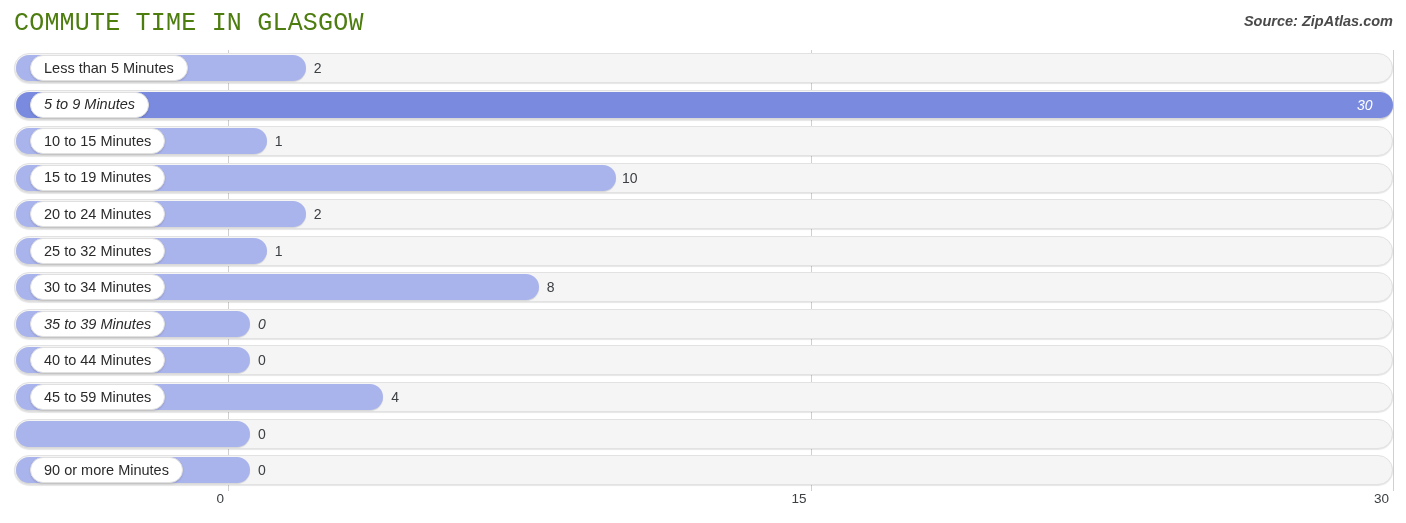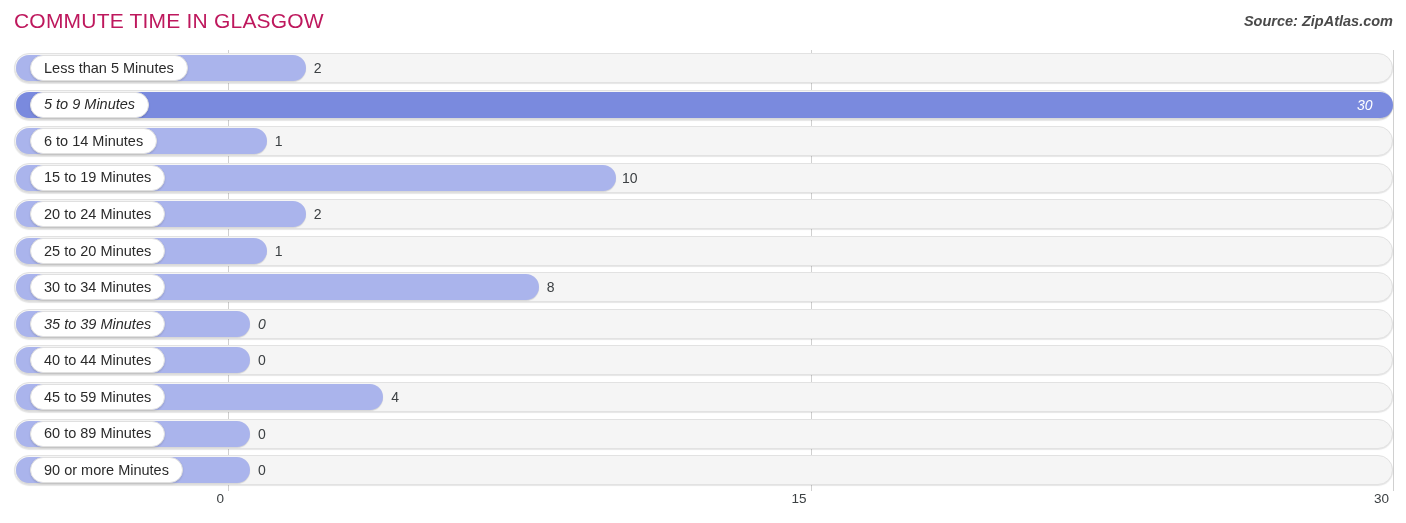--- a/index.html
+++ b/index.html
@@ -20,25 +20,26 @@
   #header {
     position: absolute;
     top: 0; left: 0;
     width: 1406px;
     height: 46px;
   }
   #chart-title {
     position: absolute;
     left: 14px;
     top: 9px;
-    font-size: 21px;
+    font-size: 25px;
     letter-spacing: 0.2px;
-    color: #be185d;
+    color: #4d7c0f;
     font-weight: 400;
     white-space: nowrap;
+    font-family: Liberation Mono, monospace;
   }
   #source-note {
     position: absolute;
     right: 13px;
     top: 13px;
     font-size: 14.5px;
     font-style: italic;
     font-weight: bold;
     color: #4a4a4a;
     white-space: nowrap;
@@ -168,21 +169,21 @@
         <div class="bar" style="width: 1377px;"></div>
         <div class="pill">
           <span class="pill-label">5 to 9 Minutes</span>
         </div>
         <div class="value inside" style="left: 1343px;">30</div>
       </div>
       <div class="row" style="top: 80.1px;">
         <div class="track"></div>
         <div class="bar" style="width: 250.833px;"></div>
         <div class="pill">
-          <span class="pill-label">6 to 14 Minutes</span>
+          <span class="pill-label">10 to 15 Minutes</span>
         </div>
         <div class="value" style="left: 260.833px;">1</div>
       </div>
       <div class="row" style="top: 116.65px;">
         <div class="track"></div>
         <div class="bar" style="width: 600.333px;"></div>
         <div class="pill">
           <span class="pill-label">15 to 19 Minutes</span>
         </div>
         <div class="value" style="left: 608px;">10</div>
@@ -192,21 +193,21 @@
         <div class="bar" style="width: 289.667px;"></div>
         <div class="pill">
           <span class="pill-label">20 to 24 Minutes</span>
         </div>
         <div class="value" style="left: 299.667px;">2</div>
       </div>
       <div class="row" style="top: 189.75px;">
         <div class="track"></div>
         <div class="bar" style="width: 250.833px;"></div>
         <div class="pill">
-          <span class="pill-label">25 to 20 Minutes</span>
+          <span class="pill-label">25 to 32 Minutes</span>
         </div>
         <div class="value" style="left: 260.833px;">1</div>
       </div>
       <div class="row" style="top: 226.3px;">
         <div class="track"></div>
         <div class="bar" style="width: 522.667px;"></div>
         <div class="pill">
           <span class="pill-label">30 to 34 Minutes</span>
         </div>
         <div class="value" style="left: 532.667px;">8</div>
@@ -231,23 +232,20 @@
         <div class="track"></div>
         <div class="bar" style="width: 367.333px;"></div>
         <div class="pill">
           <span class="pill-label">45 to 59 Minutes</span>
         </div>
         <div class="value" style="left: 377.333px;">4</div>
       </div>
       <div class="row" style="top: 372.5px;">
         <div class="track"></div>
         <div class="bar" style="width: 234px;"></div>
-        <div class="pill">
-          <span class="pill-label">60 to 89 Minutes</span>
-        </div>
         <div class="value" style="left: 244px;">0</div>
       </div>
       <div class="row" style="top: 409.05px;">
         <div class="track"></div>
         <div class="bar" style="width: 234px;"></div>
         <div class="pill">
           <span class="pill-label">90 or more Minutes</span>
         </div>
         <div class="value" style="left: 244px;">0</div>
       </div>

